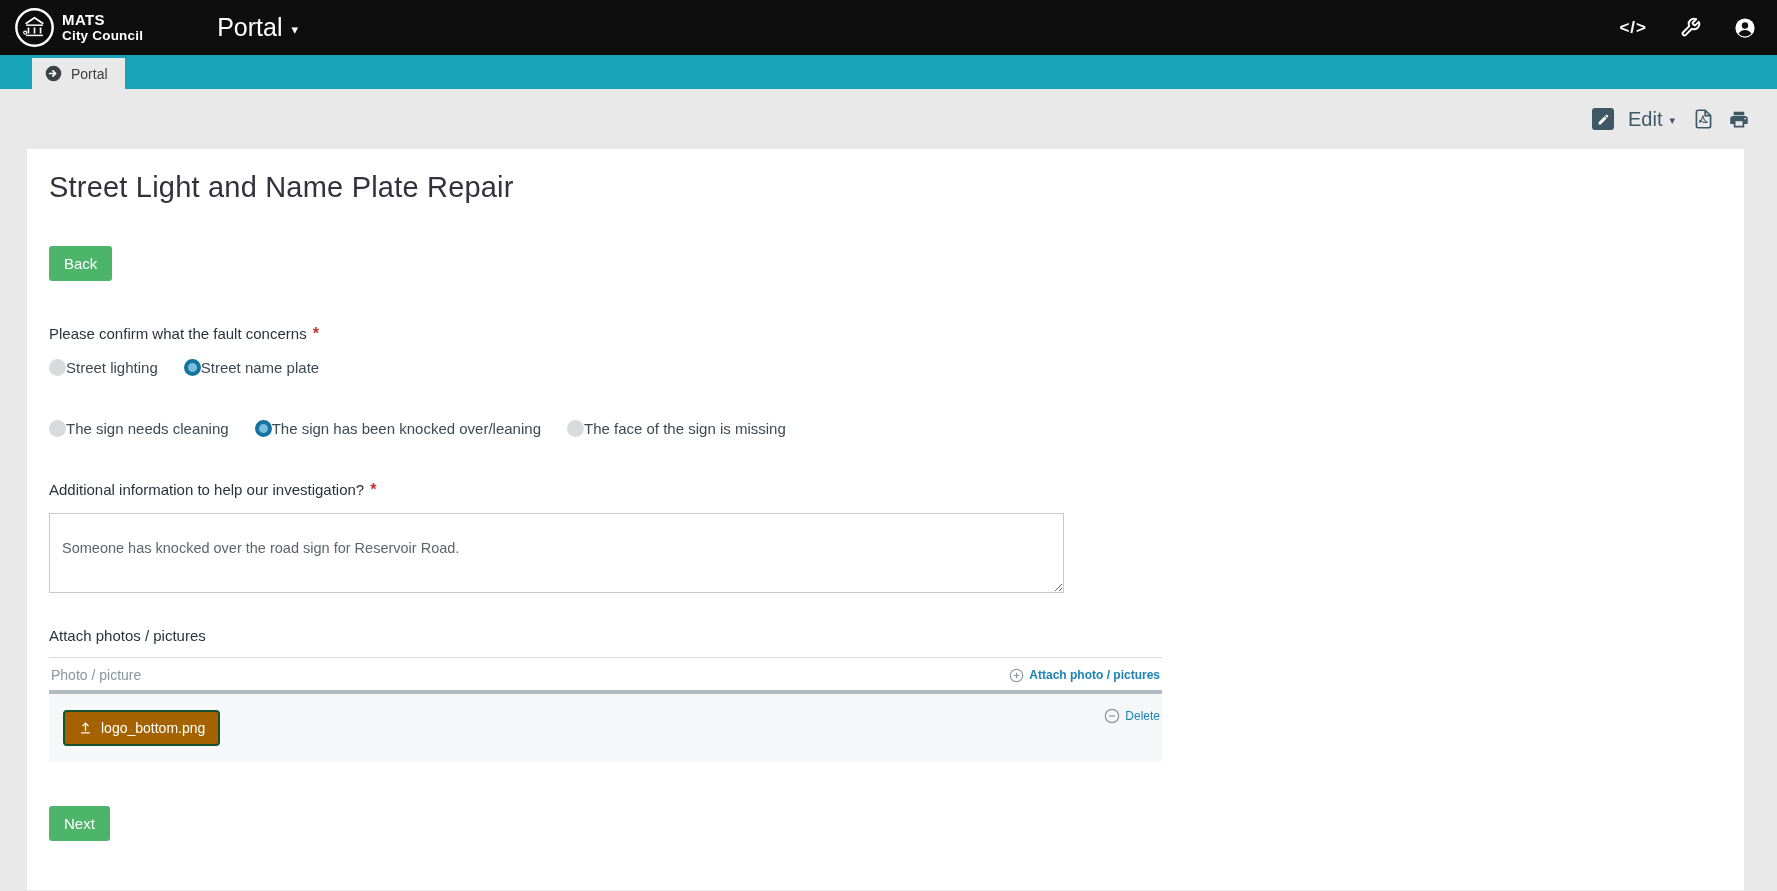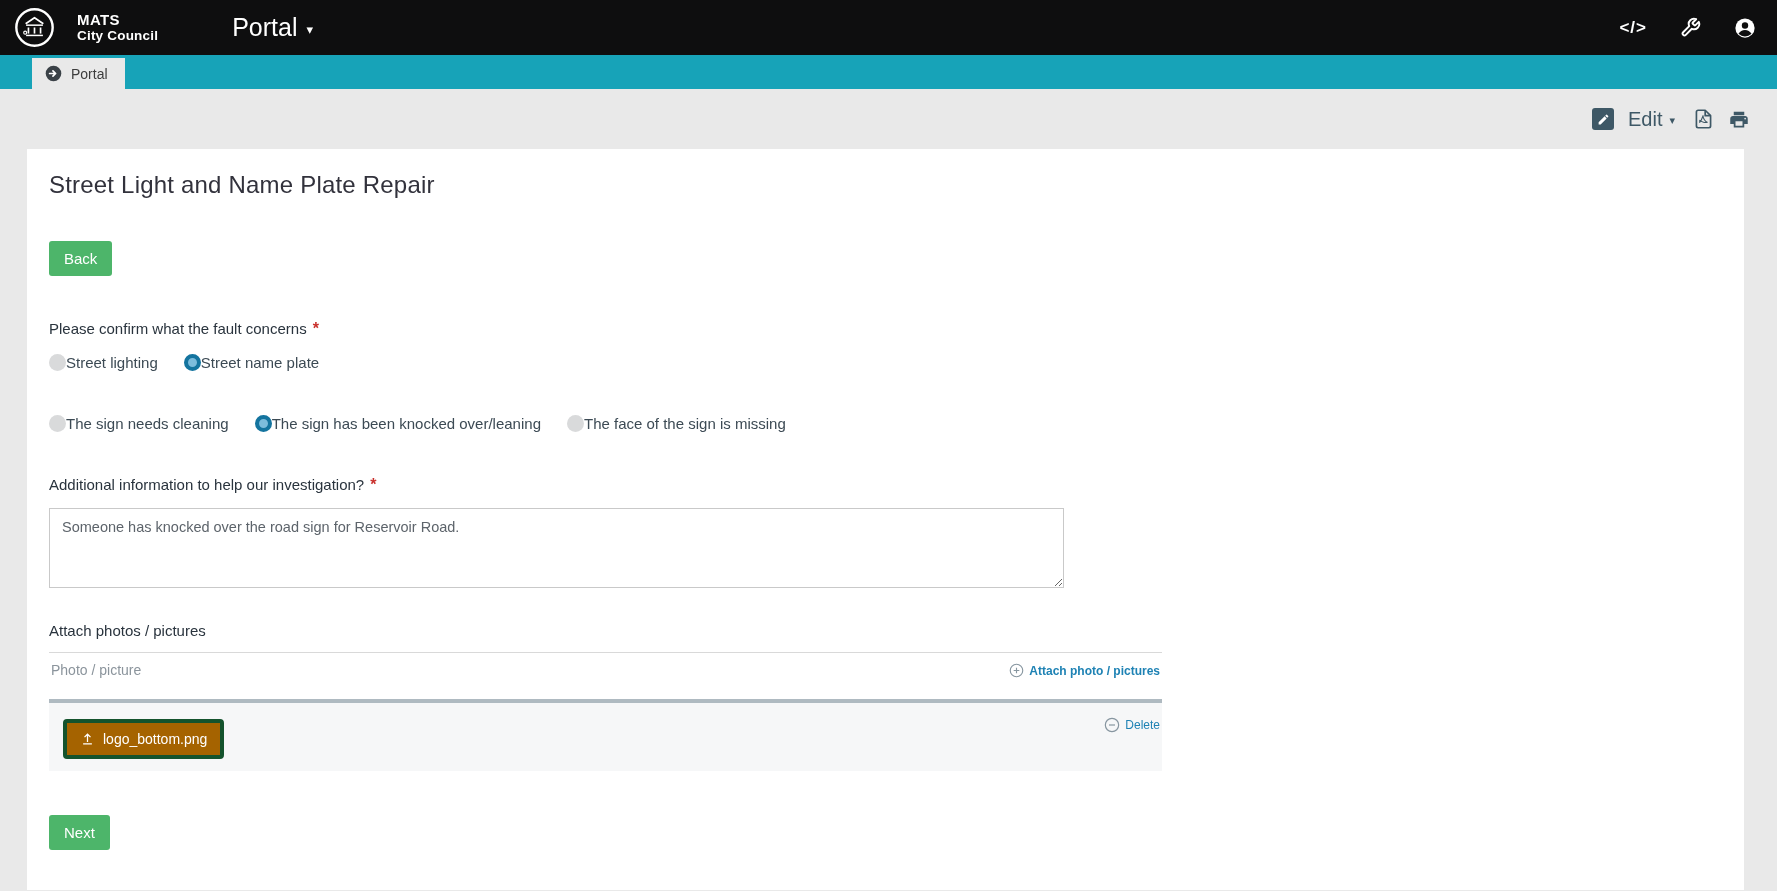--- a/index.html
+++ b/index.html
@@ -3,21 +3,21 @@
 <meta charset="utf-8">
 <style>
   * { box-sizing: border-box; margin: 0; padding: 0; }
   html,body { width:1777px; height:891px; overflow:hidden; }
   body { font-family:"Liberation Sans", sans-serif; background:#e9e9e9; }
 
   
   .topbar { height:55px; background:#0e0e0f; display:flex; align-items:center; }
   .brand { display:flex; align-items:center; margin-left:14px; cursor:pointer; }
   .brand-logo { width:41px; height:41px; flex:none; }
-  .brand-text { margin-left:22px; color:#fff; line-height:1.12; }
+  .brand-text { margin-left:7px; color:#fff; line-height:1.12; }
   .brand-name { font-size:15px; font-weight:bold; letter-spacing:.4px; }
   .brand-sub  { font-size:13.5px; font-weight:bold; letter-spacing:.2px; }
   .app-title { margin-left:74px; color:#fff; font-size:25px; display:flex; align-items:center; gap:9px; cursor:pointer; }
   .app-title .caret { font-size:13px; padding-top:4px; }
   .topbar-spacer { flex:1; }
   .topbar-icons { display:flex; align-items:center; gap:33px; margin-right:21px; }
   .topbar-icons .tb-icon { color:#fff; cursor:pointer; display:flex; align-items:center; }
   .code-glyph { font-size:17px; font-weight:bold; letter-spacing:1px; font-family:"Liberation Sans",sans-serif; }
 
   
@@ -29,44 +29,44 @@
   .toolbar { height:60px; display:flex; align-items:center; justify-content:flex-end; }
   .toolbar-group { display:flex; align-items:center; margin-right:27px; color:#3e5866; }
   .edit-btn-square { width:22px; height:22px; background:#3e5866; border-radius:3px; display:flex; align-items:center; justify-content:center; cursor:pointer; }
   .edit-label { font-size:20px; margin-left:14px; cursor:pointer; }
   .edit-caret { font-size:11px; margin-left:7px; cursor:pointer; padding-top:2px; }
   .pdf-icon { margin-left:20px; cursor:pointer; display:flex; }
   .print-icon { margin-left:16px; cursor:pointer; display:flex; }
 
   
   .card { background:#fff; margin:0 33px 0 27px; height:741px; padding:22px 22px 0 22px; }
-  .page-title { font-size:24px; font-weight:500; color:#32323c; letter-spacing:.2px; margin-bottom:42px; }
+  .page-title { font-size:29px; font-weight:500; color:#32323c; letter-spacing:.2px; margin-bottom:42px; }
 
   .btn-green { display:inline-block; background:#4db56a; color:#fff; font-size:15px; border:none; border-radius:3px; padding:9px 15px; cursor:pointer; font-family:inherit; }
 
   .field { margin-top:44px; }
   .field-label { font-size:15px; font-weight:normal; color:#29333d; }
   .req { color:#c9302c; margin-left:6px; font-weight:bold; }
   .radio-row { display:flex; align-items:center; margin-top:16px; }
   .radio-opt { display:flex; align-items:center; margin-right:26px; cursor:pointer; }
   .radio { width:17px; height:17px; border-radius:50%; background:#d9dadb; flex:none; }
   .radio.on { border:4.5px solid #14749f; background:#7cbcdc; }
   .radio-label { font-size:15px; color:#3c4a54; }
 
-  .textarea { margin-top:14px; width:1015px; height:80px; border:1px solid #c9c9c9; font-family:inherit; font-size:14.5px; color:#5d646b; padding:10px 12px; resize:both; background:#fff; border-radius:0; }
+  .textarea { margin-top:14px; width:1015px; height:80px; border:1px solid #c9c9c9; font-family:inherit; font-size:14.5px; color:#5d646b; padding:26px 12px; resize:both; background:#fff; border-radius:0; }
 
   .attach-section { margin-top:30px; }
   .attach-table { width:1113px; margin-top:12px; border-top:1px solid #d9d9d9; }
-  .attach-head { display:flex; align-items:flex-end; justify-content:space-between; padding:9px 2px 21px 2px; }
+  .attach-head { display:flex; align-items:center; justify-content:space-between; padding:9px 2px 7px 2px; }
   .col-header { font-size:14px; color:#8b949c; }
   .link-blue { color:#1e82b4; font-size:12px; text-decoration:none; display:flex; align-items:center; gap:5px; cursor:pointer; }
   .link-blue.bold { font-weight:bold; }
   .attach-divider { height:4px; background:#afbac1; }
   .attach-row { background:#f6f7f8; height:68px; display:flex; justify-content:space-between; align-items:flex-start; padding:6px 2px 0 14px; }
-  .file-btn { margin-top:10px; background:#a56300; border:4px solid #14532d; border-radius:4px; color:#fff; font-size:14px; display:flex; align-items:center; gap:8px; padding:8px 13px; cursor:pointer; font-family:inherit; }
+  .file-btn { margin-top:10px; background:#a56300; border:2px solid #14532d; border-radius:4px; color:#fff; font-size:14px; display:flex; align-items:center; gap:8px; padding:8px 13px; cursor:pointer; font-family:inherit; }
   .row-delete { margin-top:8px; }
 
   .next-wrap { margin-top:44px; }
 
   svg { display:block; }
 </style>
 </head>
 <body>
 
 <div class="topbar">

